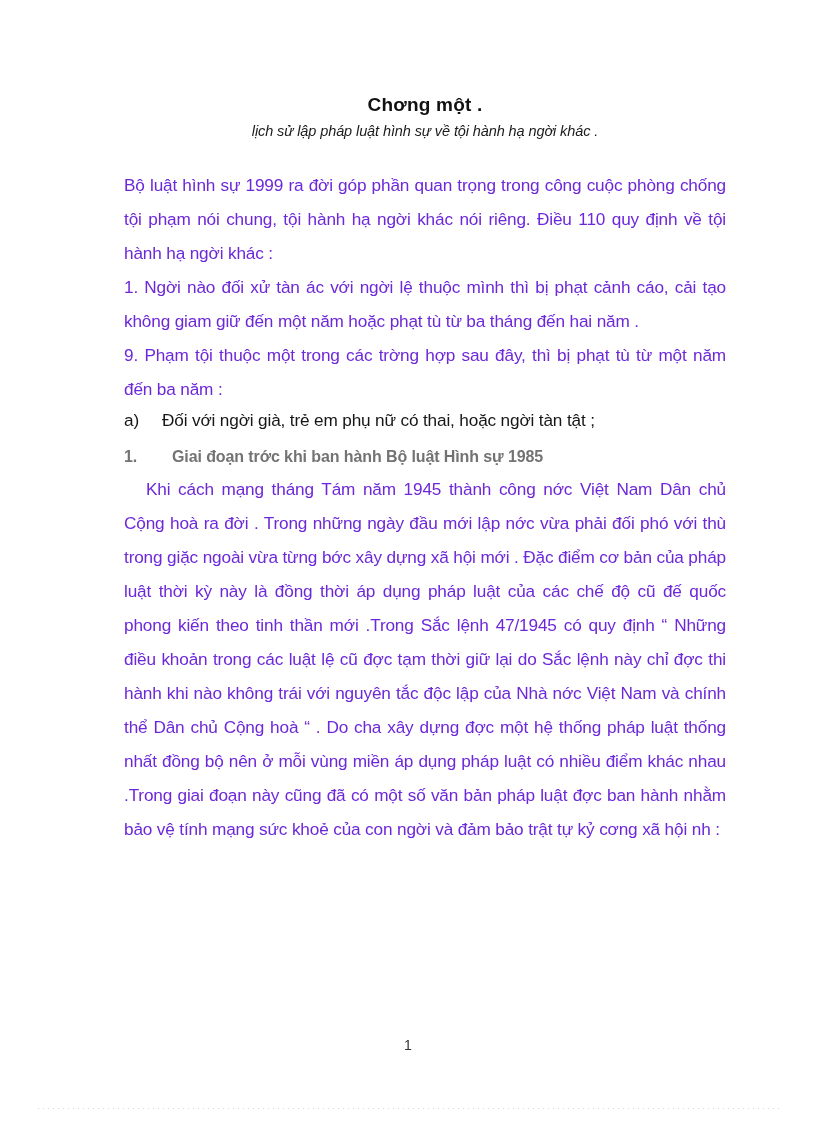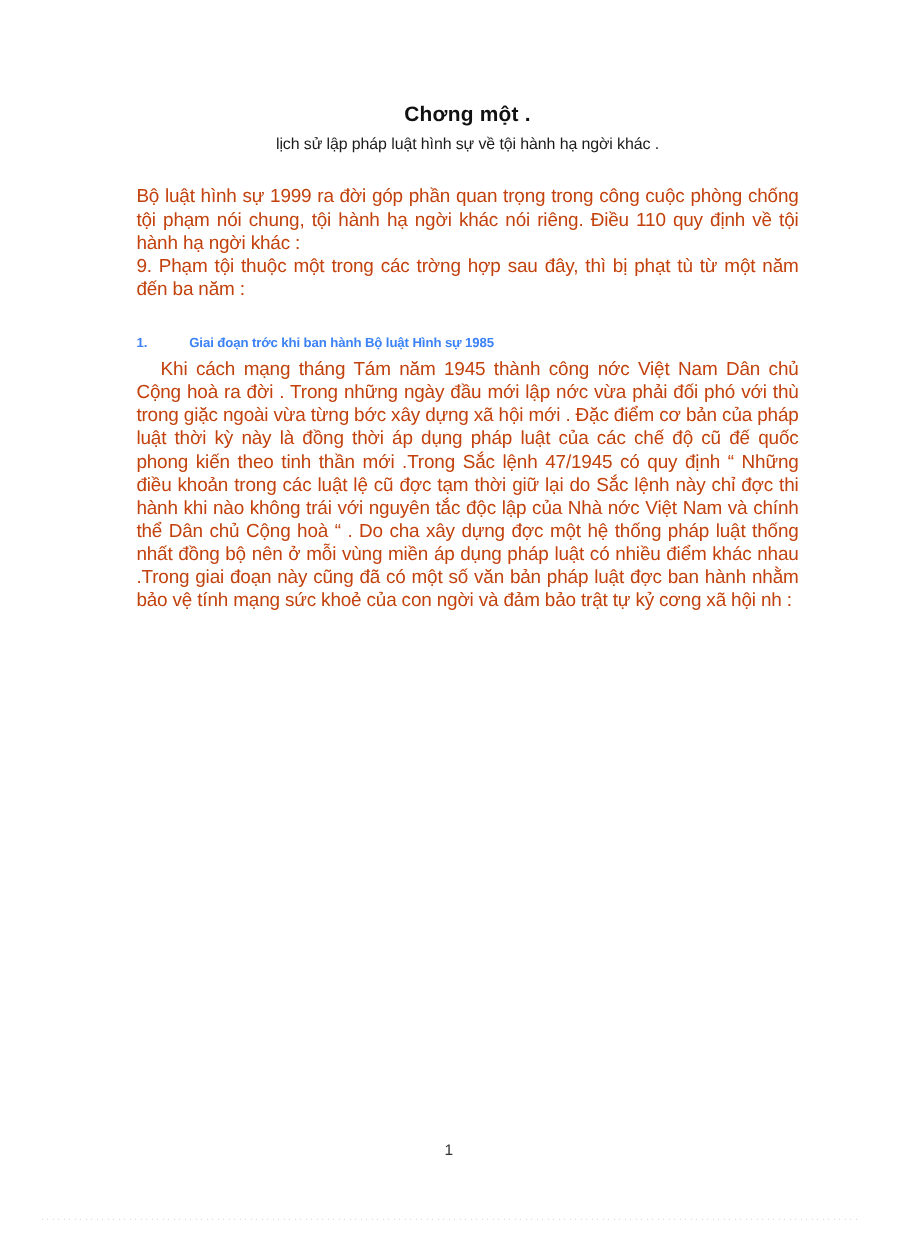--- a/index.html
+++ b/index.html
@@ -44,30 +44,31 @@
     color: #111111;
   }
   .subtitle {
     text-align: center;
     font-size: 14.5px;
     font-weight: normal;
     line-height: 22px;
     margin: 0 0 26px 0;
     color: #1b1b1b;
     letter-spacing: -0.1px;
+    font-style: italic;
   }
 
   
   p.body {
     font-size: 17.2px;
-    line-height: 21px;
+    line-height: 34px;
     margin: 0;
     text-align: justify;
     text-justify: inter-word;
-    color: #c2410c;
+    color: #6d28d9;
     letter-spacing: -0.15px;
   }
   p.indent {
     text-indent: 22px;
   }
 
   
   p.item {
     font-size: 17.2px;
     line-height: 28.3px;
@@ -76,25 +77,25 @@
     color: #161616;
     letter-spacing: -0.15px;
   }
   .item-marker {
     display: inline-block;
     min-width: 38px;
   }
 
   
   .section-heading {
-    font-size: 12px;
+    font-size: 16px;
     font-weight: bold;
     line-height: 28.3px;
-    margin: 24px 0 0 0;
-    color: #3b82f6;
+    margin: 9px 0 0 0;
+    color: #737373;
     letter-spacing: -0.1px;
   }
   .section-heading .num {
     display: inline-block;
     min-width: 48px;
   }
 
   
   .page-number {
     position: absolute;
@@ -129,23 +130,27 @@
 <div class="page">
 
   <div class="content">
 
     <h1 class="title">Chơng   một .</h1>
 
     <div class="subtitle">lịch sử lập pháp luật hình sự về tội  hành hạ ngời   khác .</div>
 
     <p class="body">Bộ   luật hình sự 1999 ra đời góp phần quan trọng trong công cuộc phòng chống tội phạm nói chung, tội hành hạ ngời   khác nói riêng. Điều 110 quy định về tội hành hạ ngời   khác :</p>
 
+    <p class="body">1. Ngời   nào đối xử tàn ác với ngời   lệ thuộc mình thì bị phạt cảnh cáo, cải tạo không giam giữ đến một năm hoặc phạt tù từ ba tháng đến hai năm .</p>
 
     <p class="body">9. Phạm tội thuộc một trong các trờng   hợp sau đây, thì bị phạt tù từ một năm đến ba năm :</p>
 
+    <p class="item">
+      <span class="item-marker">a)</span><span>Đối với ngời   già, trẻ em  phụ nữ có thai, hoặc ngời   tàn tật ;</span>
+    </p>
 
 
 
     <h2 class="section-heading">
       <span class="num">1.</span><span>Giai đoạn trớc   khi ban hành Bộ luật Hình sự 1985</span>
     </h2>
 
     <p class="body indent">Khi cách mạng tháng Tám  năm 1945 thành công  nớc  Việt Nam Dân chủ Cộng hoà ra đời . Trong những ngày đầu mới lập nớc   vừa phải đối phó với thù trong giặc ngoài vừa từng bớc   xây dựng xã hội mới . Đặc điểm cơ bản của pháp luật thời kỳ này là đồng thời áp dụng pháp luật của các chế độ cũ đế quốc phong kiến theo tinh thần mới .Trong Sắc lệnh 47/1945 có quy định “   Những điều khoản trong các luật lệ cũ đợc   tạm thời giữ lại do Sắc lệnh này chỉ đợc   thi hành khi nào không trái với nguyên tắc độc lập của Nhà nớc   Việt Nam và chính thể Dân chủ Cộng hoà “ .   Do cha   xây dựng đợc   một hệ thống  pháp luật thống nhất đồng bộ nên ở mỗi vùng miền áp dụng pháp luật có nhiều điểm khác nhau .Trong giai đoạn này cũng đã có một số văn bản pháp luật đợc   ban hành nhằm bảo vệ tính mạng sức khoẻ của con ngời   và đảm bảo trật tự kỷ cơng   xã hội nh  :</p>
 
   </div>

